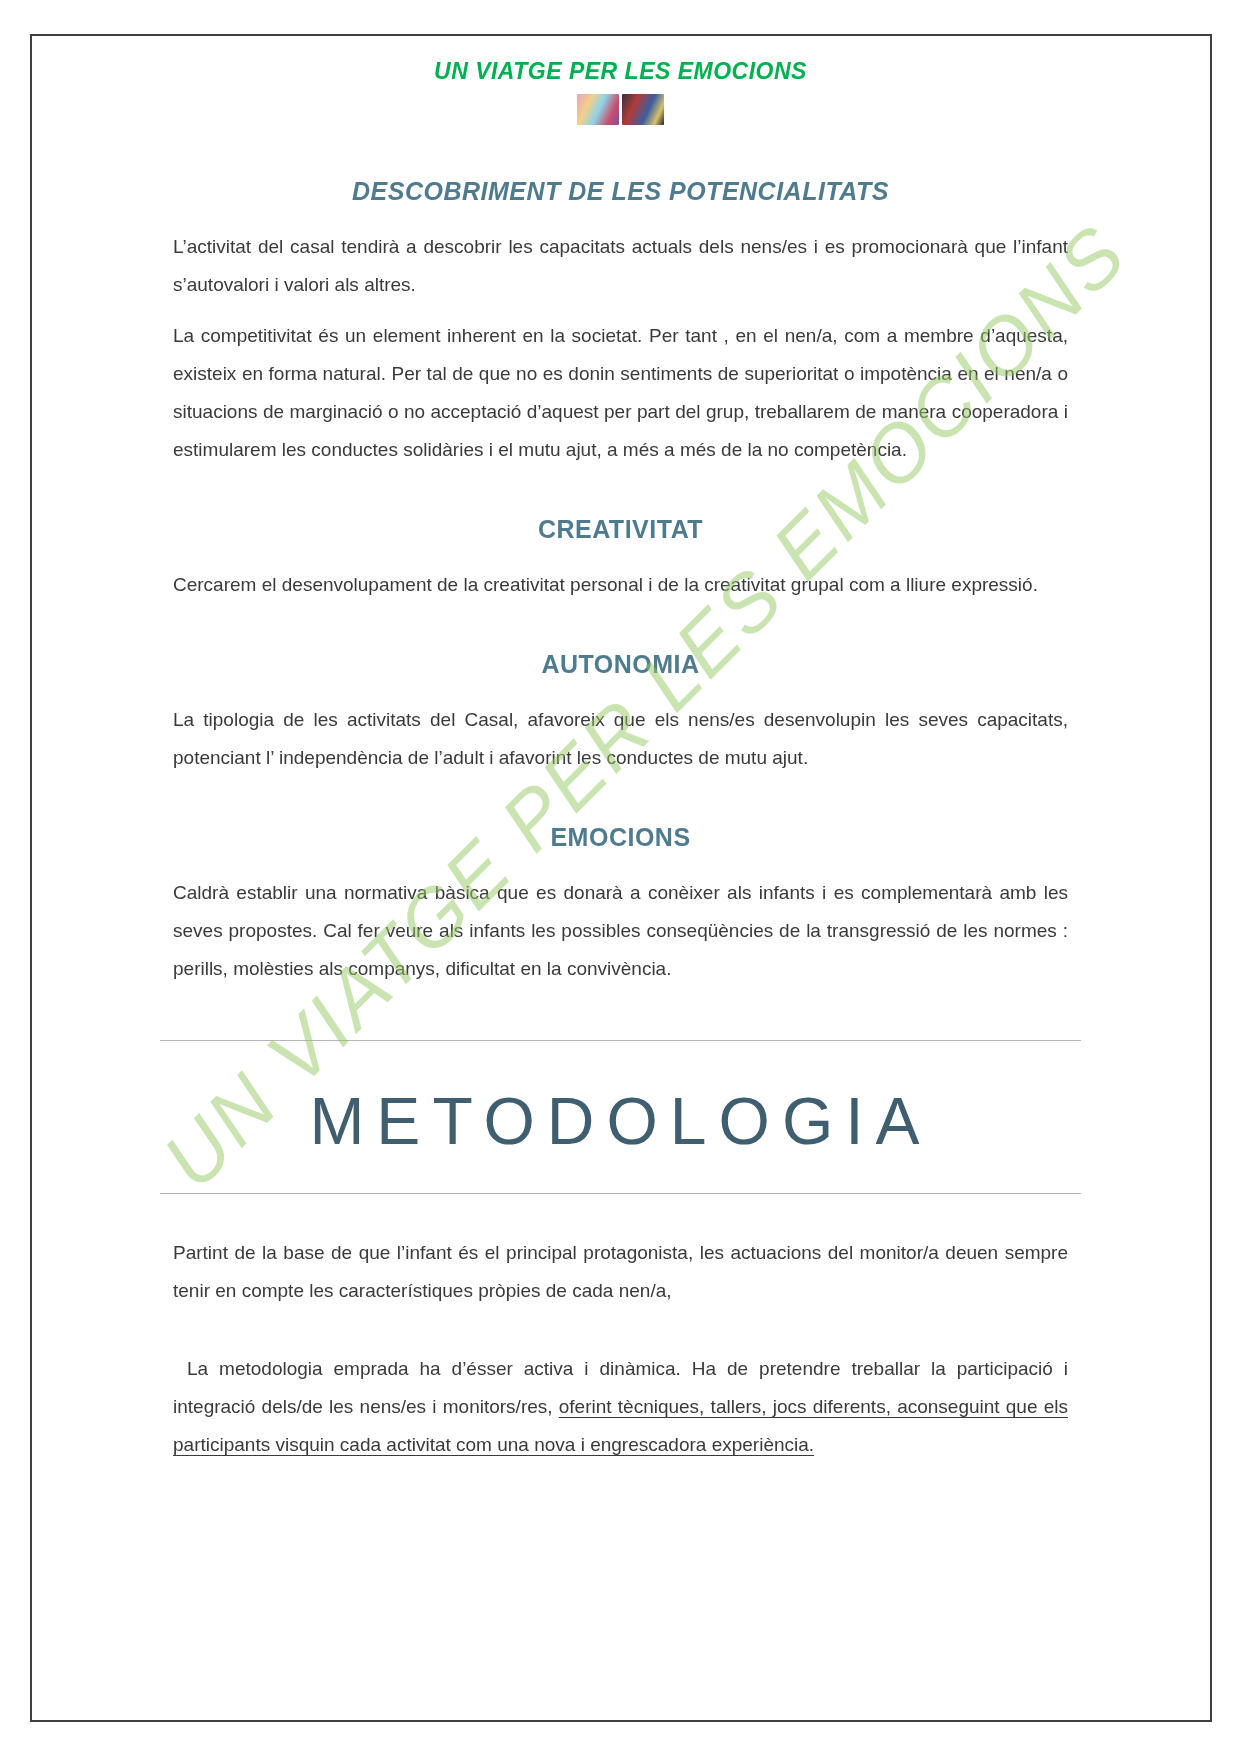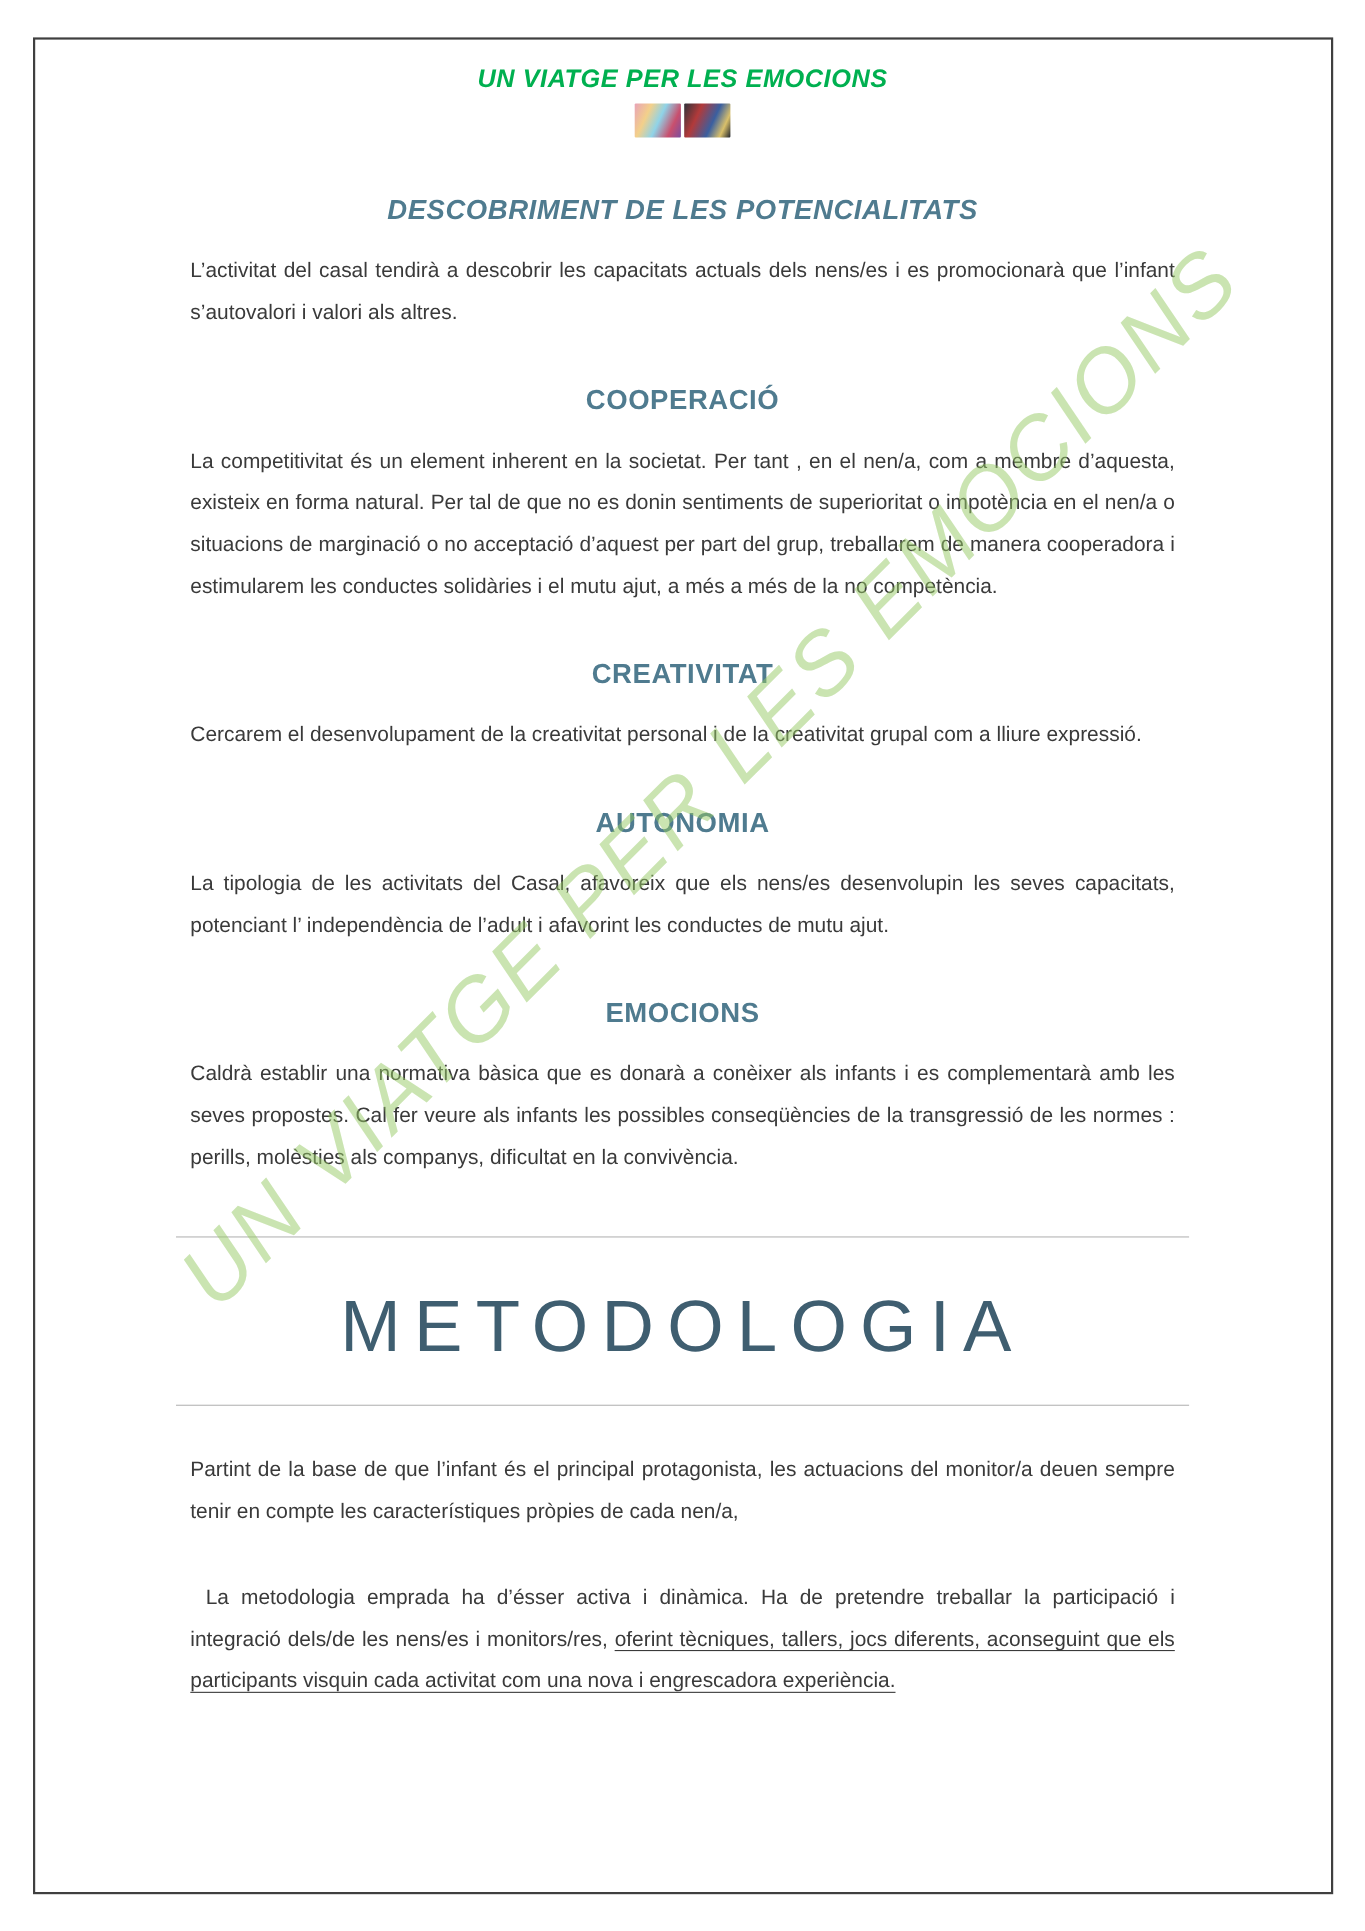--- a/index.html
+++ b/index.html
@@ -119,21 +119,20 @@
         <span class="himg himg-2"></span>
       </div>
     </header>
 
     <section>
       <h2 class="sec-heading first">DESCOBRIMENT DE LES POTENCIALITATS</h2>
       <p class="body-text">L’activitat del casal tendirà a descobrir les capacitats actuals dels nens/es i es promocionarà que l’infant s’autovalori i valori als altres.</p>
     </section>
 
     <section>
-      <h2 class="sec-heading">COOPERACIÓ</h2>
       <p class="body-text">La competitivitat és un element inherent en la societat. Per tant , en el nen/a, com a membre d’aquesta, existeix en forma natural. Per tal de que no es donin sentiments de superioritat o impotència en el nen/a o situacions de marginació o no acceptació d’aquest per part del grup, treballarem de manera cooperadora i estimularem les conductes solidàries i el mutu ajut, a més a més de la no competència.</p>
     </section>
 
     <section>
       <h2 class="sec-heading">CREATIVITAT</h2>
       <p class="body-text">Cercarem el desenvolupament de la creativitat personal i de la creativitat grupal com a lliure expressió.</p>
     </section>
 
     <section>
       <h2 class="sec-heading">AUTONOMIA</h2>

